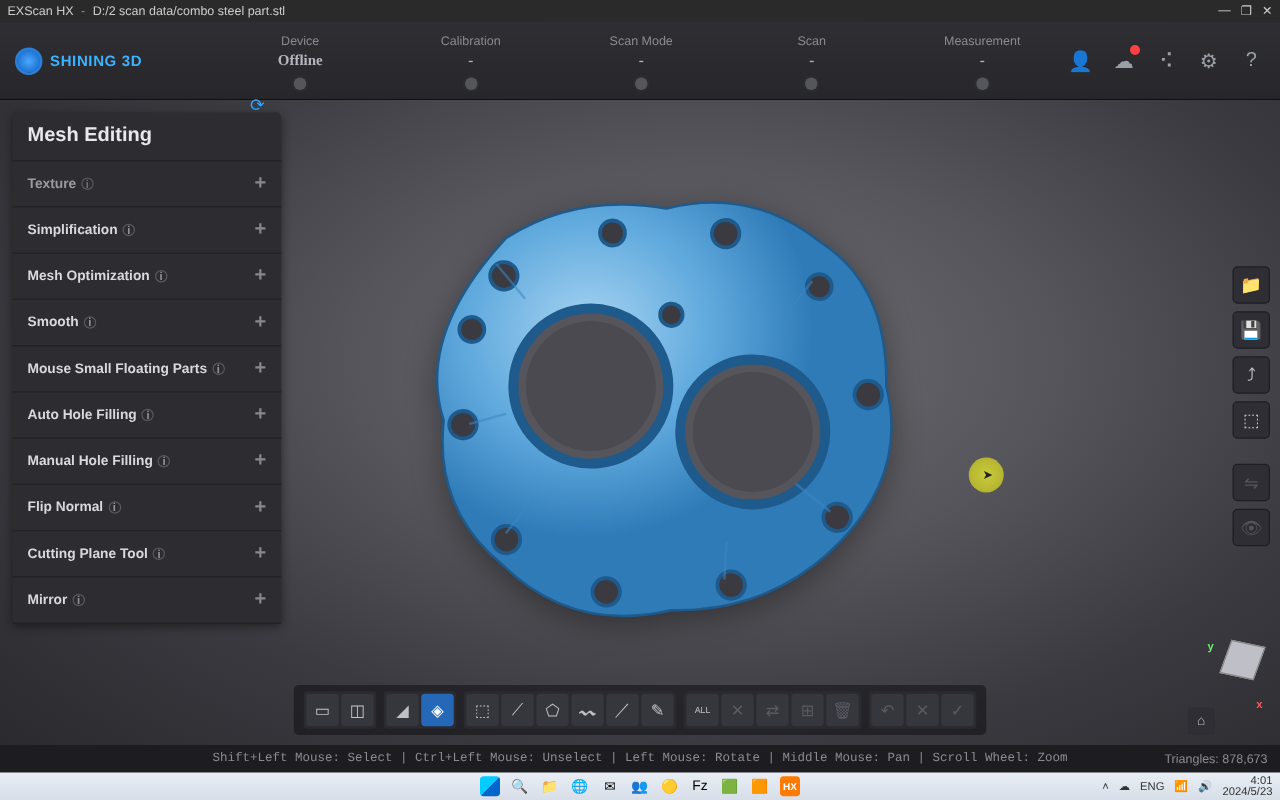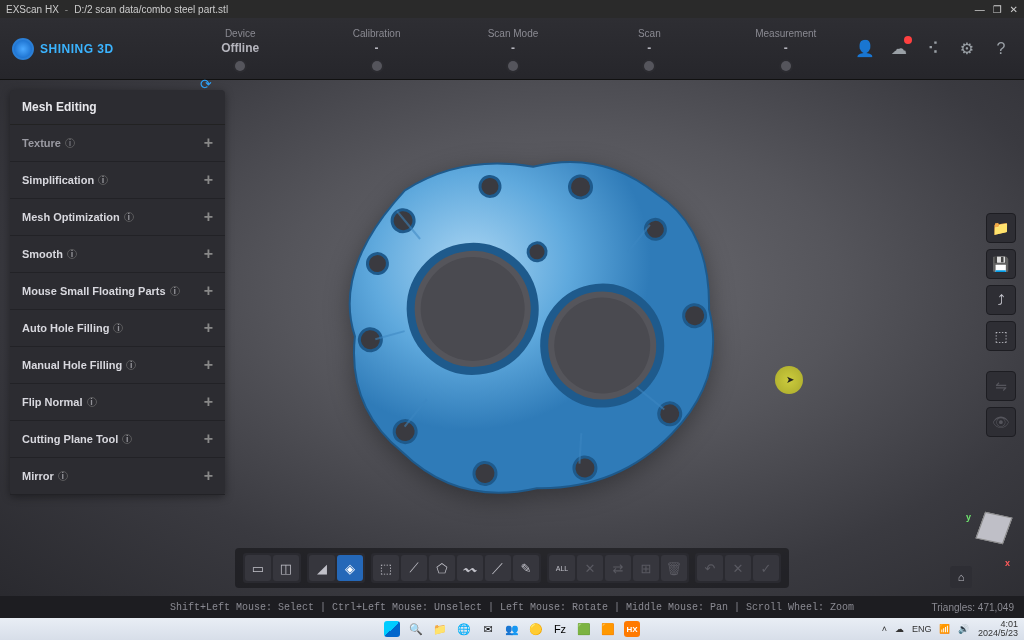--- a/index.html
+++ b/index.html
@@ -7,32 +7,32 @@
 .titlebar { height:18px; background:#2a2a2a; color:#ccc; font-size:10px; display:flex; align-items:center; padding:0 6px; }
 .titlebar .tb-right { margin-left:auto; display:flex; gap:8px; }
 .titlebar .tb-right span { cursor:pointer; }
 .app { position:relative; height:600px; background:radial-gradient(ellipse at 55% 45%, #6d6d73 0%, #55555b 35%, #3a3a40 65%, #28282d 100%); }
 .topbar { height:62px; display:flex; align-items:center; padding:0 12px; background:linear-gradient(#2e2e33,#26262b); border-bottom:1px solid #111; }
 .logo { display:flex; align-items:center; gap:6px; width:160px; }
 .logo-badge { width:22px; height:22px; border-radius:50%; background:radial-gradient(#4aa8ff,#0d5fbf); border:2px solid #2b7fd6; }
 .logo-text { color:#3bb4ff; font-weight:600; font-size:12px; letter-spacing:0.5px; }
 .steps { flex:1; display:flex; justify-content:space-around; position:relative; padding-top:2px; }
 .step { text-align:center; color:#8a8a92; font-size:10px; position:relative; width:110px; }
-.step .st-val { font-size:12px; font-weight:600; margin-top:2px; color:#b5b5bd; }
+.step .st-val { font-size:12px; font-weight:600; margin-top:2px; color:#b5b5bd;font-family:Liberation Serif, serif; }
 .step.active .st-lbl,.step.active .st-val { color:#2ea6ff; }
 .step .dot { width:10px; height:10px; border-radius:50%; background:#55555c; margin:6px auto 0; box-shadow:0 0 0 2px #2b2b30; }
 .step.active .dot { background:#2ea6ff; width:14px; height:14px; box-shadow:0 0 0 3px rgba(46,166,255,0.25); }
 .top-icons { display:flex; gap:12px; align-items:center; color:#9aa0a6; }
 .top-icons .ti { width:22px; height:22px; display:flex; align-items:center; justify-content:center; cursor:pointer; font-size:16px; }
 .new-badge { position:relative; }
 .new-badge::after { content:""; position:absolute; top:-2px; right:-2px; width:8px; height:8px; background:#ff4040; border-radius:50%; }
 .refresh-under { position:absolute; left:200px; top:58px; color:#2ea6ff; font-size:14px; }
 
 .sidebar { position:absolute; left:10px; top:72px; width:215px; background:#2c2c31; border-radius:4px; box-shadow:0 2px 8px rgba(0,0,0,0.4); z-index:5; }
-.side-head { padding:10px 12px; color:#e8e8ec; font-size:12px; font-weight:600; border-bottom:1px solid #222; }
+.side-head { padding:10px 12px; color:#e8e8ec; font-size:16px; font-weight:600; border-bottom:1px solid #222; }
 .side-item { display:flex; align-items:center; padding:9px 12px; color:#9a9aa2; font-size:11px; border-bottom:1px solid #222226; cursor:pointer;font-weight:bold; }
 .side-item .info { font-size:9px; opacity:0.6; margin-left:4px; border:1px solid #777; border-radius:50%; width:10px; height:10px; display:inline-flex; align-items:center; justify-content:center; }
 .side-item .plus { margin-left:auto; font-size:16px; color:#888; }
 .side-item.bright { color:#d8d8de; }
 
 .viewport3d { position:absolute; left:300px; top:120px; width:460px; height:380px; }
 .viewport3d svg { width:100%; height:100%; filter:drop-shadow(0 6px 12px rgba(0,0,0,0.35)); }
 
 .cursor-spot { position:absolute; left:775px; top:348px; width:28px; height:28px; border-radius:50%; background:radial-gradient(#d9d93a,#b3b326); opacity:0.9; }
 .cursor-arrow { position:absolute; left:786px; top:356px; font-size:10px; color:#222; }
@@ -264,21 +264,21 @@
       </div>
       <div class="tool-grp">
         <div class="tool dim" style="font-size: 13px;">↶</div>
         <div class="tool dim" style="font-size: 13px;">✕</div>
         <div class="tool dim" style="font-size: 13px;">✓</div>
       </div>
     </div>
 
   <div class="statusbar">
     <span class="hints">Shift+Left Mouse: Select | Ctrl+Left Mouse: Unselect | Left Mouse: Rotate | Middle Mouse: Pan | Scroll Wheel: Zoom</span>
-    <span class="tri">Triangles: 471,049</span>
+    <span class="tri">Triangles: 878,673</span>
   </div>
 </div>
 
 <div class="taskbar">
   <div class="tb-icon" style="background:linear-gradient(135deg,#0cf 50%,#06c 50%)"></div>
   <div class="tb-icon">🔍</div>
   <div class="tb-icon">📁</div>
   <div class="tb-icon">🌐</div>
   <div class="tb-icon">✉</div>
   <div class="tb-icon">👥</div>

